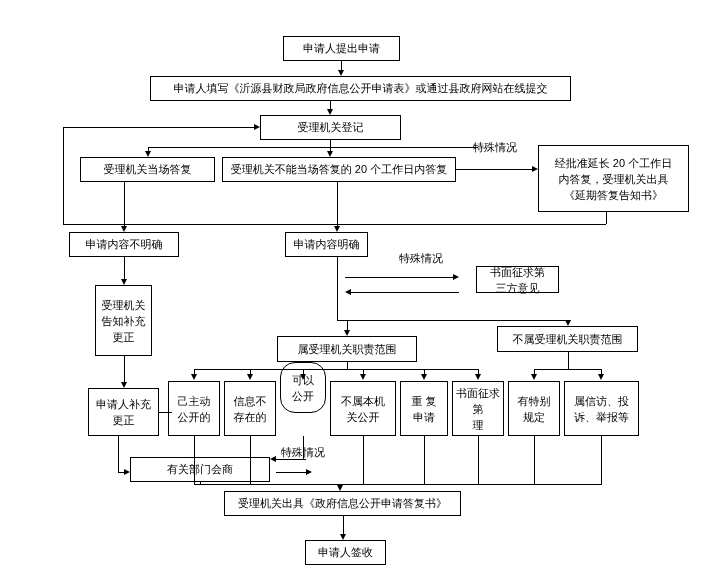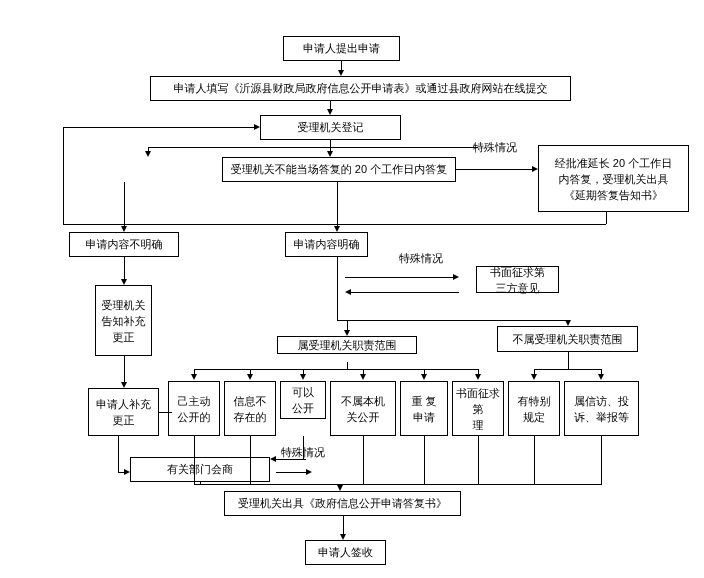--- a/index.html
+++ b/index.html
@@ -73,20 +73,21 @@
 <body>
 
 <div id="canvas">
 
   <div class="node" style="left:283px; top:36px; width:117px; height:25px;">申请人提出申请</div>
 
   <div class="node" style="left:150px; top:76px; width:421px; height:25px;">申请人填写《沂源县财政局政府信息公开申请表》或通过县政府网站在线提交</div>
 
   <div class="node" style="left:260px; top:115px; width:141px; height:25px;">受理机关登记</div>
 
+  <div class="node" style="left:80px; top:157px; width:135px; height:25px;">受理机关当场答复</div>
 
   <div class="node" style="left:222px; top:157px; width:234px; height:25px;">受理机关不能当场答复的 20 个工作日内答复</div>
 
   <div class="node tall" style="left:538px; top:145px; width:151px; height:67px;">经批准延长 20 个工作日
 内答复，受理机关出具
 《延期答复告知书》</div>
 
   <div class="node" style="left:69px; top:232px; width:110px; height:25px;">申请内容不明确</div>
 
   <div class="node" style="left:285px; top:232px; width:83px; height:25px;">申请内容明确</div>
@@ -94,31 +95,31 @@
   <div class="node tall" style="left:476px; top:266px; width:83px; height:27px;">书面征求第
 三方意见</div>
 
   <div class="node tall" style="left:95px; top:285px; width:57px; height:71px;">受理机关
 告知补充
 更正</div>
 
   <div class="node tall" style="left:88px; top:388px; width:71px; height:48px;">申请人补充
 更正</div>
 
-  <div class="node" style="left:277px; top:336px; width:140px; height:18px;">属受理机关职责范围</div>
+  <div class="node" style="left:277px; top:336px; width:140px; height:26px;">属受理机关职责范围</div>
 
   <div class="node tall" style="left:168px; top:381px; width:52px; height:55px;">己主动
 公开的</div>
 
   <div class="node" style="left:497px; top:326px; width:141px; height:26px;">不属受理机关职责范围</div>
 
   <div class="node tall" style="left:224px; top:381px; width:52px; height:55px;">信息不
 存在的</div>
 
-  <div class="node tall" style="left:280px; top:381px; width:46px; height:38px;">可以
+  <div class="node tall" style="left:280px; top:362px; width:46px; height:51px;border-radius:15px;">可以
 公开</div>
 
   <div class="node tall" style="left:330px; top:381px; width:66px; height:55px;">不属本机
 关公开</div>
 
   <div class="node tall" style="left:400px; top:381px; width:48px; height:55px;">重 复
 申请</div>
 
   <div class="node tall" style="left:452px; top:381px; width:52px; height:55px;">书面征求第
 理</div>

